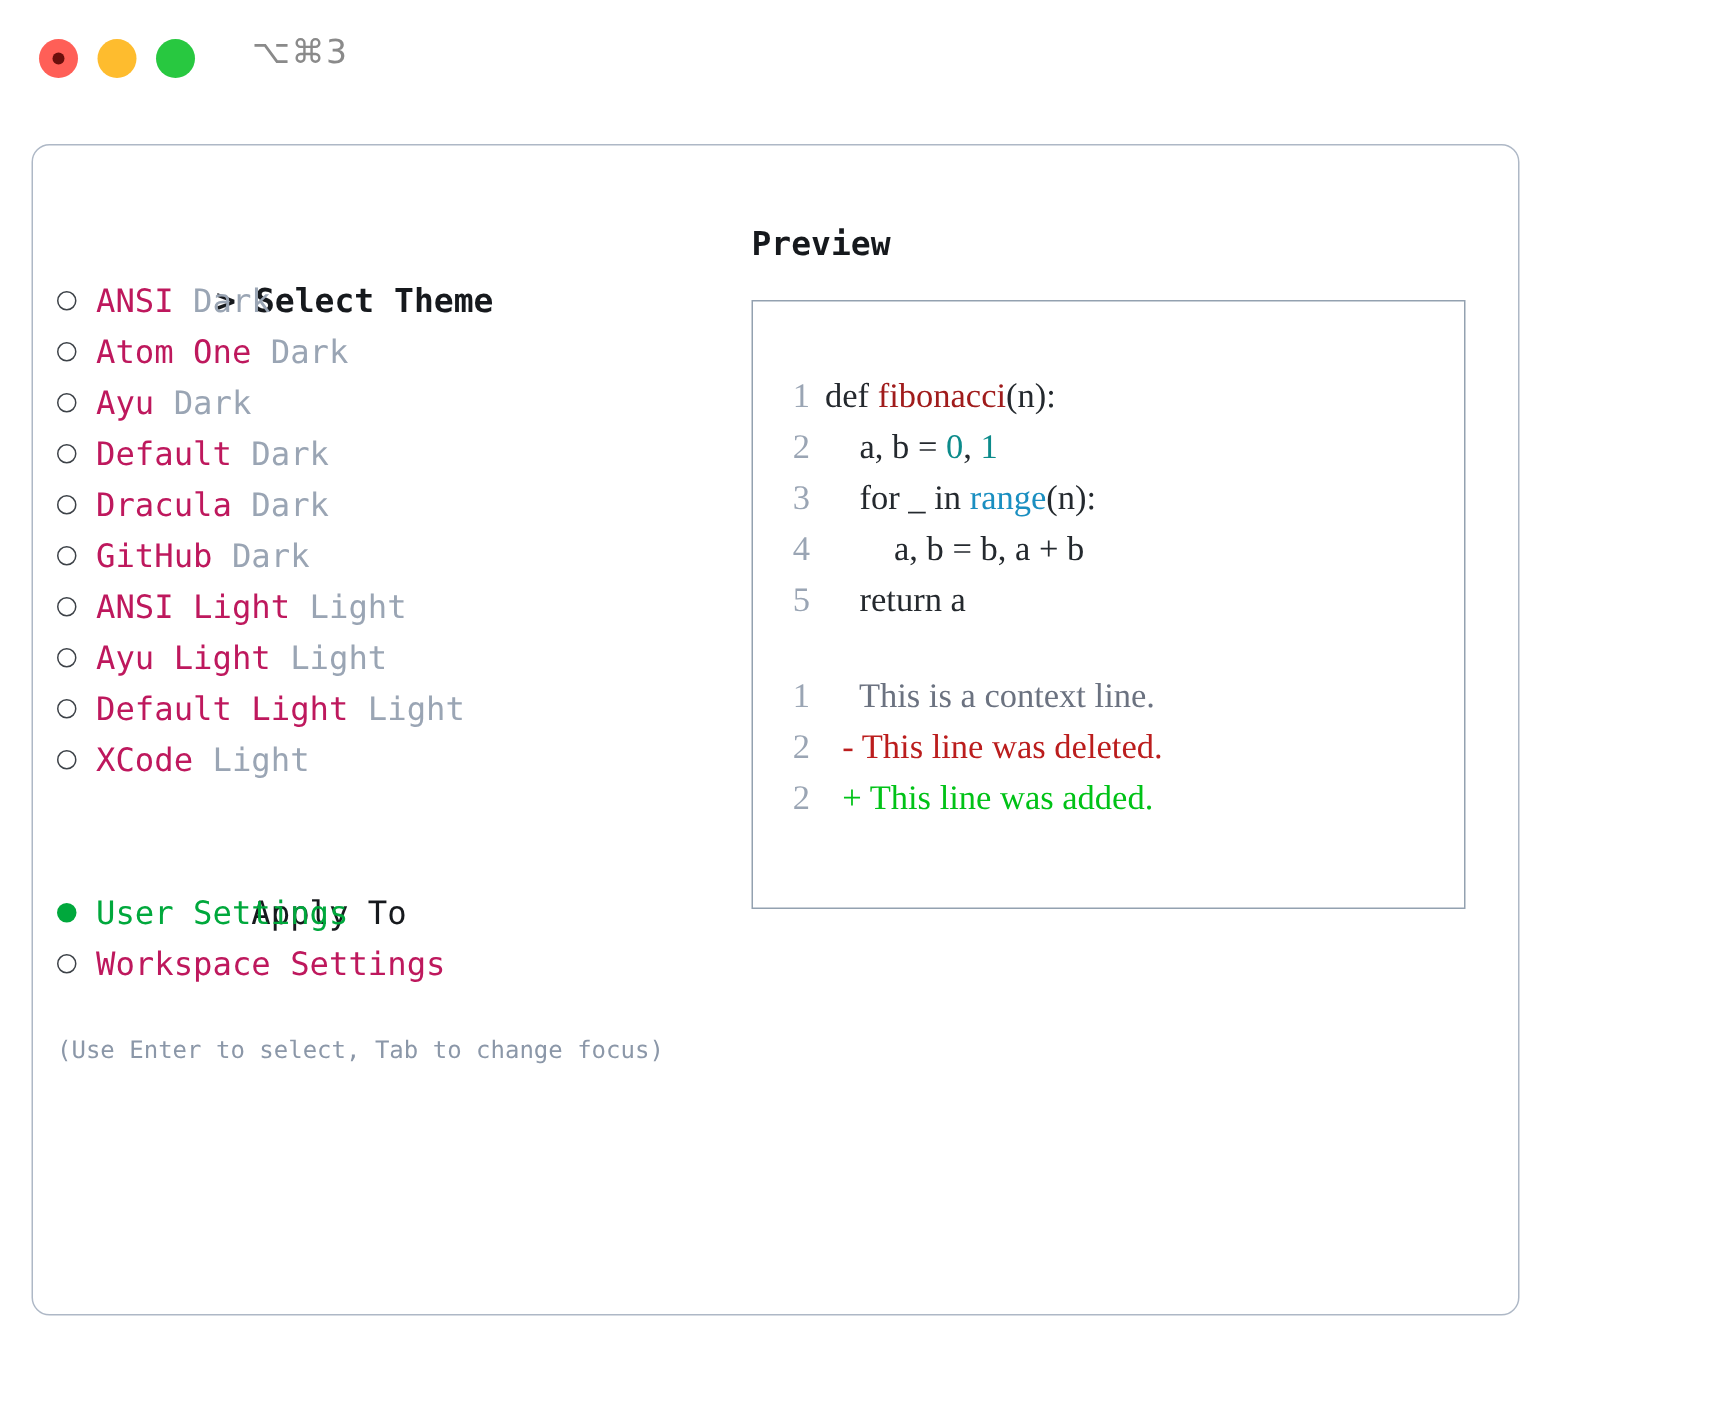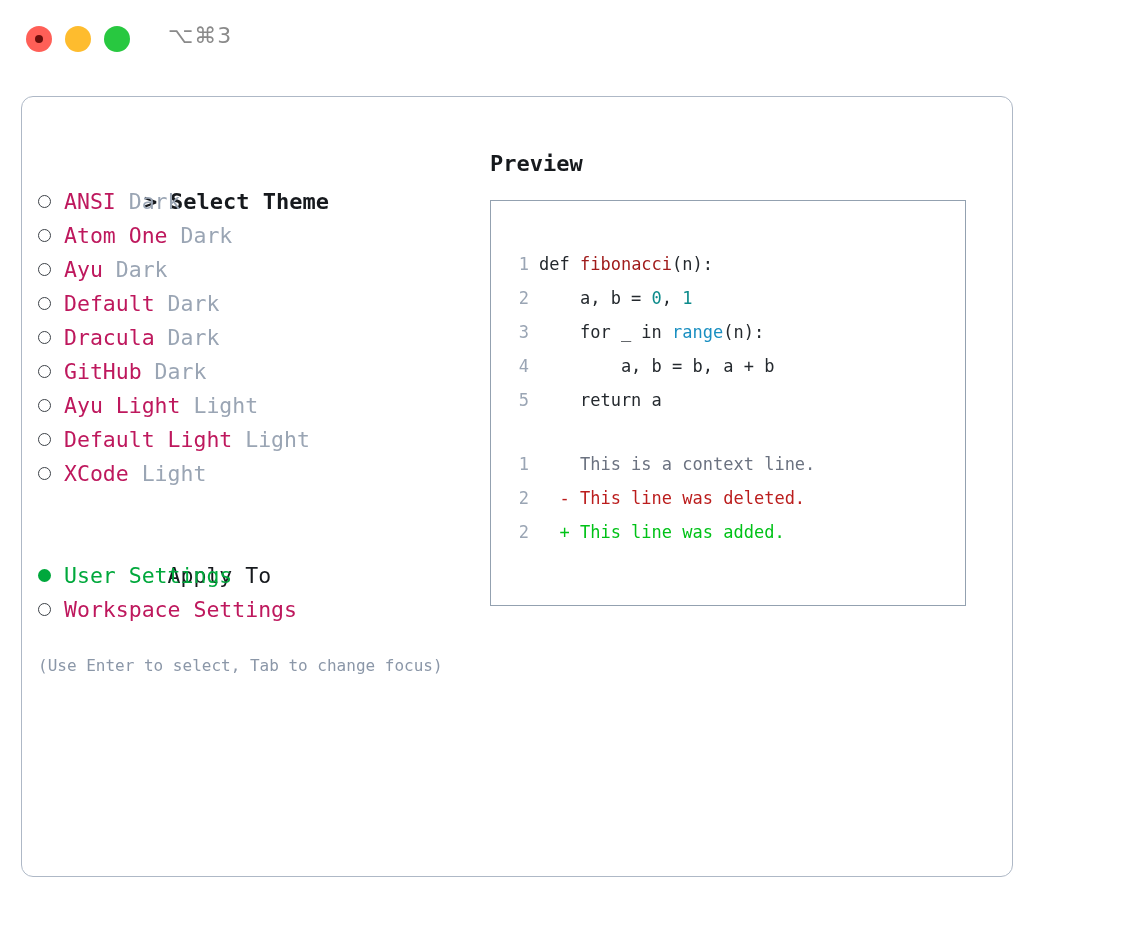--- a/index.html
+++ b/index.html
@@ -135,43 +135,44 @@
     font-size: 16px;
     line-height: 34px;
     color: #8b97a8;
     width: 410px;
     white-space: pre-wrap;
   }
 
   
   .right-col {
     position: absolute;
-    left: 468px;
+    left: 479px;
     top: 52px;
   }
   .preview-title {
     font-size: 22px;
     font-weight: bold;
     color: #16191d;
     line-height: 30px;
   }
   .preview-panel {
     margin-top: 21px;
     width: 476px;
     height: 406px;
     border: 1.5px solid #93a1b0;
     box-sizing: border-box;
     background: #ffffff;
     padding: 46px 0 0 16px;
   }
   .code-line {
-    font-size: 17px;
+    font-size: 23px;
     line-height: 34px;
     white-space: pre;
     color: #24292e;
+    font-family: Liberation Serif, serif;
   }
   .lineno {
     color: #9aa5b4;
     display: inline-block;
     width: 22px;
     text-align: right;
     margin-right: 10px;
   }
   .tok-fn { color: #a01c1c; }
   .tok-num { color: #0c8b8b; }
@@ -203,20 +204,21 @@
         <span class="marker">&gt;</span><span>Select Theme</span>
       </div>
 
       <div id="theme-list">
           <div class="row"><span class="marker"><span class="bullet-dot open"></span></span><span class="theme-name">ANSI</span><span class="theme-kind"> Dark</span></div>
           <div class="row"><span class="marker"><span class="bullet-dot open"></span></span><span class="theme-name">Atom One</span><span class="theme-kind"> Dark</span></div>
           <div class="row"><span class="marker"><span class="bullet-dot open"></span></span><span class="theme-name">Ayu</span><span class="theme-kind"> Dark</span></div>
           <div class="row"><span class="marker"><span class="bullet-dot open"></span></span><span class="theme-name">Default</span><span class="theme-kind"> Dark</span></div>
           <div class="row"><span class="marker"><span class="bullet-dot open"></span></span><span class="theme-name">Dracula</span><span class="theme-kind"> Dark</span></div>
           <div class="row"><span class="marker"><span class="bullet-dot open"></span></span><span class="theme-name">GitHub</span><span class="theme-kind"> Dark</span></div>
+          <div class="row"><span class="marker"><span class="bullet-dot open"></span></span><span class="theme-name">ANSI Light</span><span class="theme-kind"> Light</span></div>
           <div class="row"><span class="marker"><span class="bullet-dot open"></span></span><span class="theme-name">Ayu Light</span><span class="theme-kind"> Light</span></div>
           <div class="row"><span class="marker"><span class="bullet-dot open"></span></span><span class="theme-name">Default Light</span><span class="theme-kind"> Light</span></div>
           <div class="row"><span class="marker"><span class="bullet-dot open"></span></span><span class="theme-name">XCode</span><span class="theme-kind"> Light</span></div>
         </div>
 
       <div class="spacer-row"></div>
 
       <div class="row">
         <span class="section-label">Apply To</span>
       </div>

